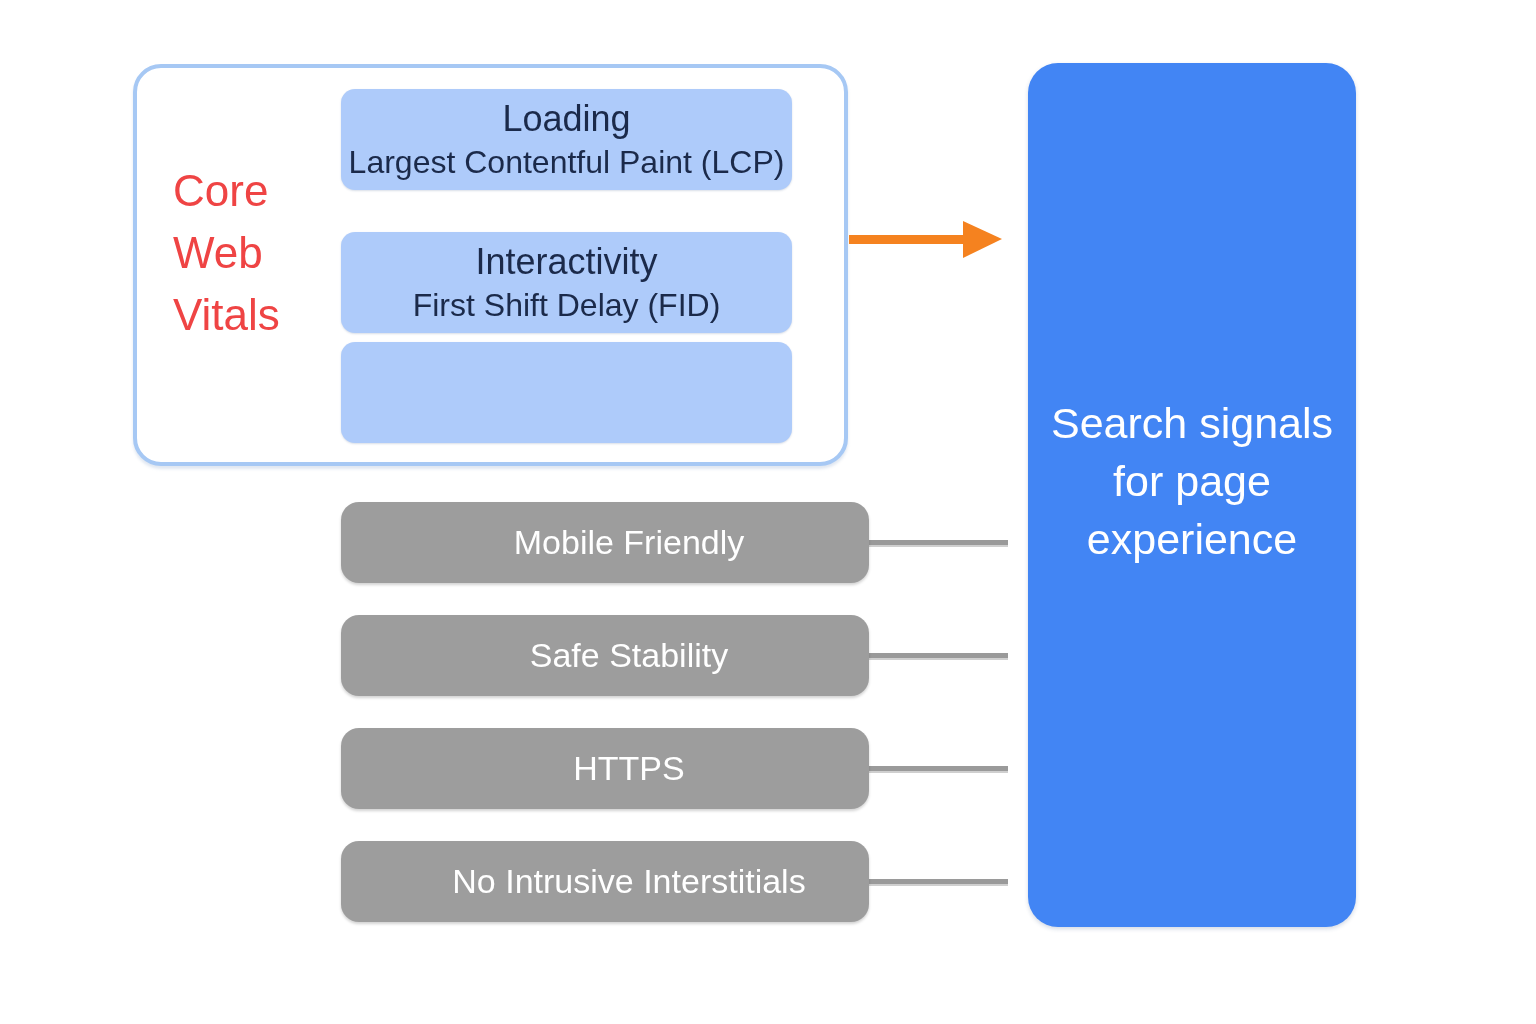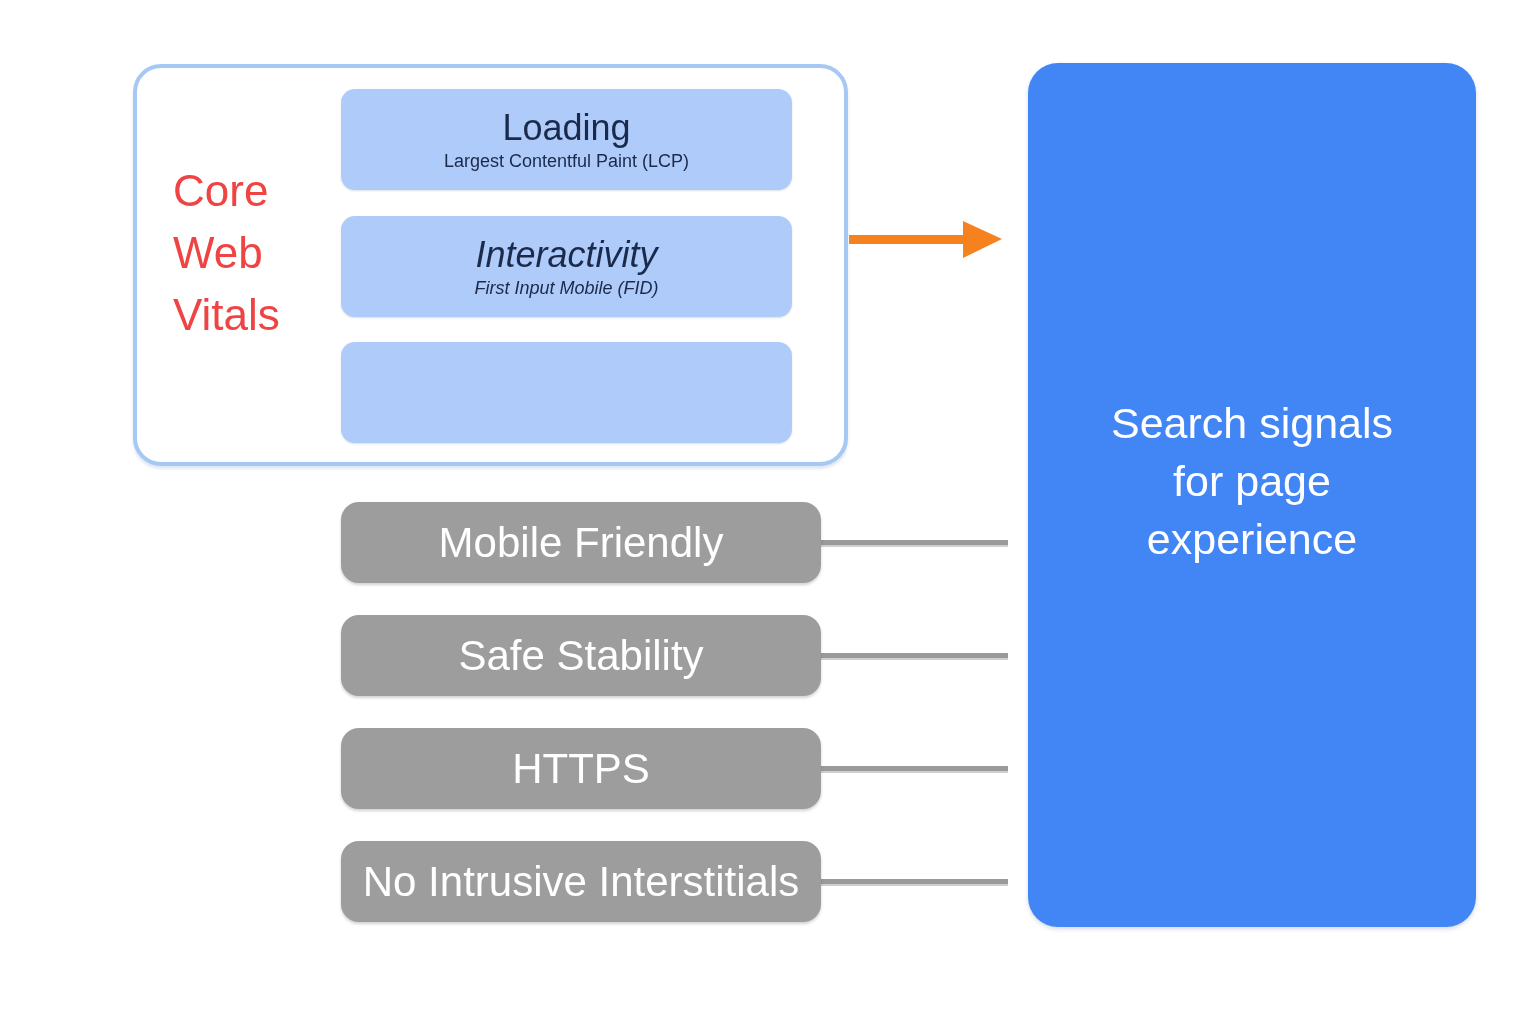--- a/index.html
+++ b/index.html
@@ -38,30 +38,30 @@
     width: 451px; height: 101px;
     background: #AECBFA;
     border-radius: 14px;
     display: flex;
     flex-direction: column;
     align-items: center;
     justify-content: center;
     box-shadow: 0 1px 2px rgba(40, 70, 120, 0.18);
   }
   .vital-box.v1 { top: 21px; }
-  .vital-box.v2 { top: 148px; font-style: italic; }
+  .vital-box.v2 { top: 164px; }
   .vital-box.v3 { top: 274px; }
   .vital-title {
     font-size: 36px;
     line-height: 1.15;
     font-weight: 500;
     color: #1B2A4A;
   }
   .vital-sub {
-    font-size: 18px;
+    font-size: 32px;
     line-height: 1.2;
     margin-top: 3px;
     font-weight: 400;
     color: #1B2A4A;
   }
 
   
   .arrow {
     position: absolute;
     left: 849px; top: 221px;
@@ -79,21 +79,21 @@
     width: 0; height: 0;
     border-left: 39px solid #F5821F;
     border-top: 18px solid transparent;
     border-bottom: 19px solid transparent;
   }
 
   
   .result-box {
     position: absolute;
     left: 1028px; top: 63px;
-    width: 448px; height: 864px;
+    width: 328px; height: 864px;
     background: #4285F4;
     border-radius: 30px;
     display: flex;
     align-items: center;
     justify-content: center;
     text-align: center;
     box-shadow: 0 2px 4px rgba(40, 70, 120, 0.2);
   }
   .result-label {
     width: 320px;
@@ -108,24 +108,25 @@
   .signal-box {
     position: absolute;
     left: 341px;
     width: 480px; height: 81px;
     background: #9D9D9D;
     border-radius: 18px;
     display: flex;
     align-items: center;
     justify-content: center;
     color: #ffffff;
-    font-size: 42px;
+    font-size: 34px;
     font-weight: 500;
     box-shadow: 0 2px 3px rgba(0, 0, 0, 0.18);
     z-index: 2;
+    padding-left: 48px;
   }
   .signal-box.s1 { top: 502px; }
   .signal-box.s2 { top: 615px; }
   .signal-box.s3 { top: 728px; }
   .signal-box.s4 { top: 841px; }
 
   .connector {
     position: absolute;
     left: 818px;
     width: 190px; height: 5px;
@@ -146,21 +147,21 @@
   <div class="cwv-group">
     <div class="cwv-label">Core Web Vitals</div>
 
     <div class="vital-box v1">
       <div class="vital-title">Loading</div>
       <div class="vital-sub">Largest Contentful Paint (LCP)</div>
     </div>
 
     <div class="vital-box v2">
       <div class="vital-title">Interactivity</div>
-      <div class="vital-sub">First Input Mobile (FID)</div>
+      <div class="vital-sub">First Shift Delay (FID)</div>
     </div>
 
     <div class="vital-box v3">
     </div>
   </div>
 
   <div class="arrow">
     <div class="arrow-shaft"></div>
     <div class="arrow-head"></div>
   </div>

